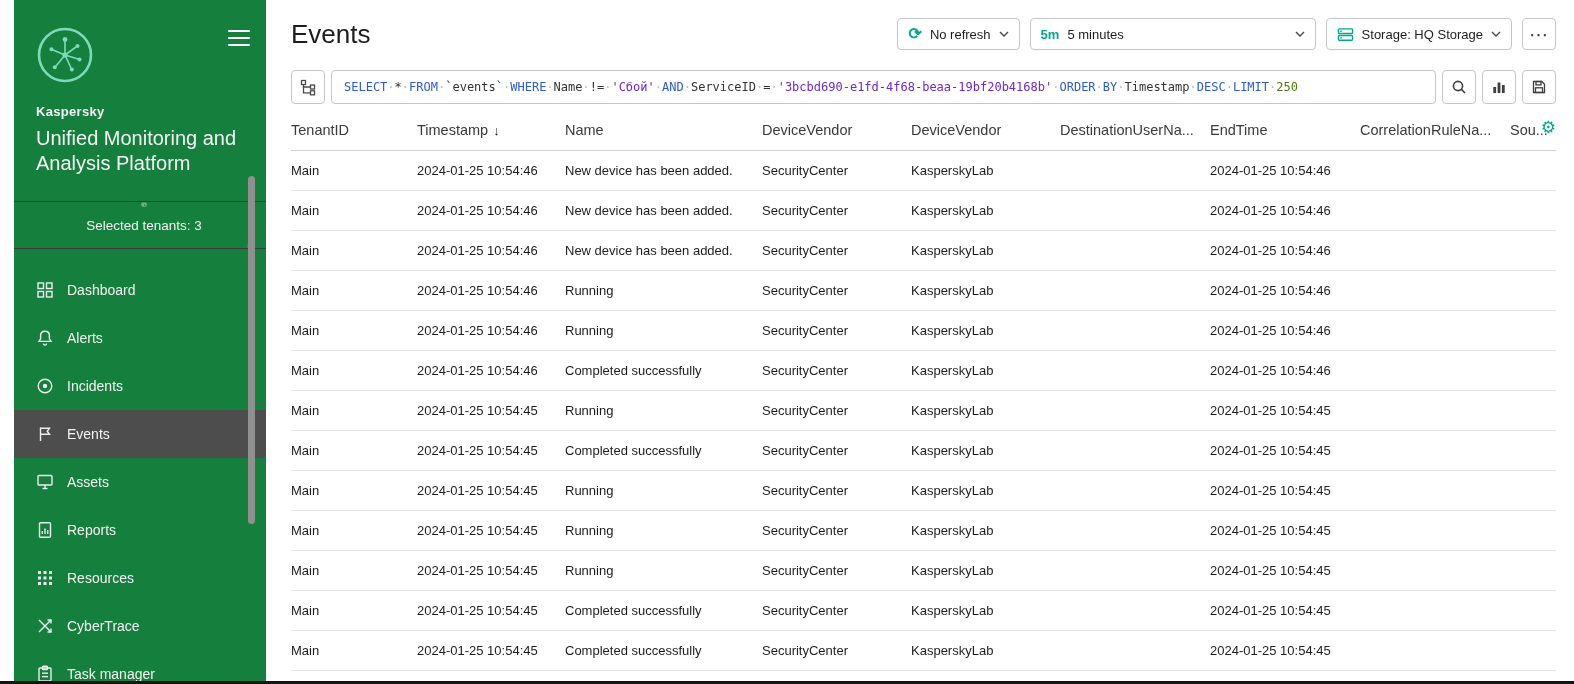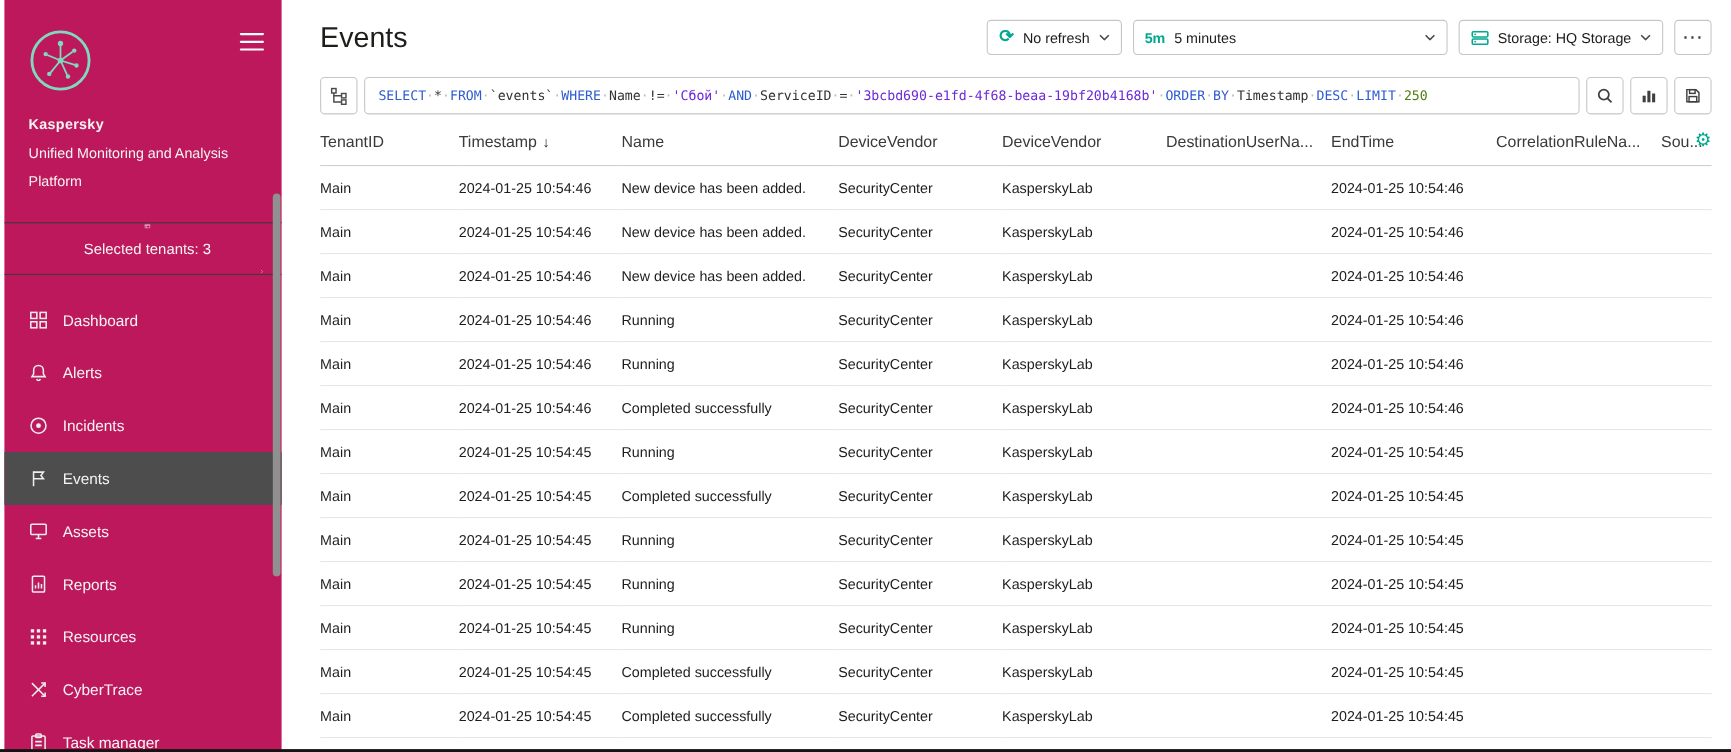--- a/index.html
+++ b/index.html
@@ -1,26 +1,26 @@
 <!DOCTYPE html>
 <html><head>
 <meta charset="utf-8">
 <style>
   * { margin:0; padding:0; box-sizing:border-box; }
   html,body { width:1574px; height:684px; overflow:hidden; }
   body { font-family:"Liberation Sans", sans-serif; background:#fff; position:relative; color:#1d1d1b; }
 
   
-  .sidebar { position:absolute; left:4px; top:0; width:252px; height:684px; background:#be185d; color:#f4f4f4; z-index:2; }
+  .sidebar { position:absolute; left:14px; top:0; width:252px; height:684px; background:#15803d; color:#f4f4f4; z-index:2; }
   .sidebar-header { padding:26px 16px 0 22px; position:relative; }
   .hamburger { position:absolute; top:30px; right:16px; width:22px; height:16px; display:flex; flex-direction:column; justify-content:space-between; cursor:pointer; }
   .hamburger span { display:block; height:2px; background:#fff; border-radius:1px; }
   .logo-wrap { margin-bottom:16px; }
   .vendor { font-size:13px; font-weight:700; letter-spacing:.3px; margin-bottom:7px; }
-  .product { font-size:13px; line-height:25px; font-weight:400; max-width:208px; }
+  .product { font-size:20px; line-height:25px; font-weight:400; max-width:208px; }
 
   .tenants { margin-top:25px; border-top:1px solid #3c3c3c; border-bottom:1px solid #3c3c3c; height:48px; display:flex; align-items:center; gap:11px; padding:0 14px 0 22px; font-size:13.5px; cursor:pointer;flex-direction:column; }
   .tenants .chev-right { margin-left:auto; }
 
   .nav { margin-top:17px; }
   .nav-item { height:48px; display:flex; align-items:center; gap:13px; padding-left:22px; font-size:14px; color:#f4f4f4; cursor:pointer; }
   .nav-item.active { background:#4d4d4d; }
   .nav-item svg { flex:0 0 18px; }
 
   .sb-scroll { position:absolute; left:248px; top:176px; width:7px; height:348px; background:#909090; border-radius:4px; z-index:5; }

